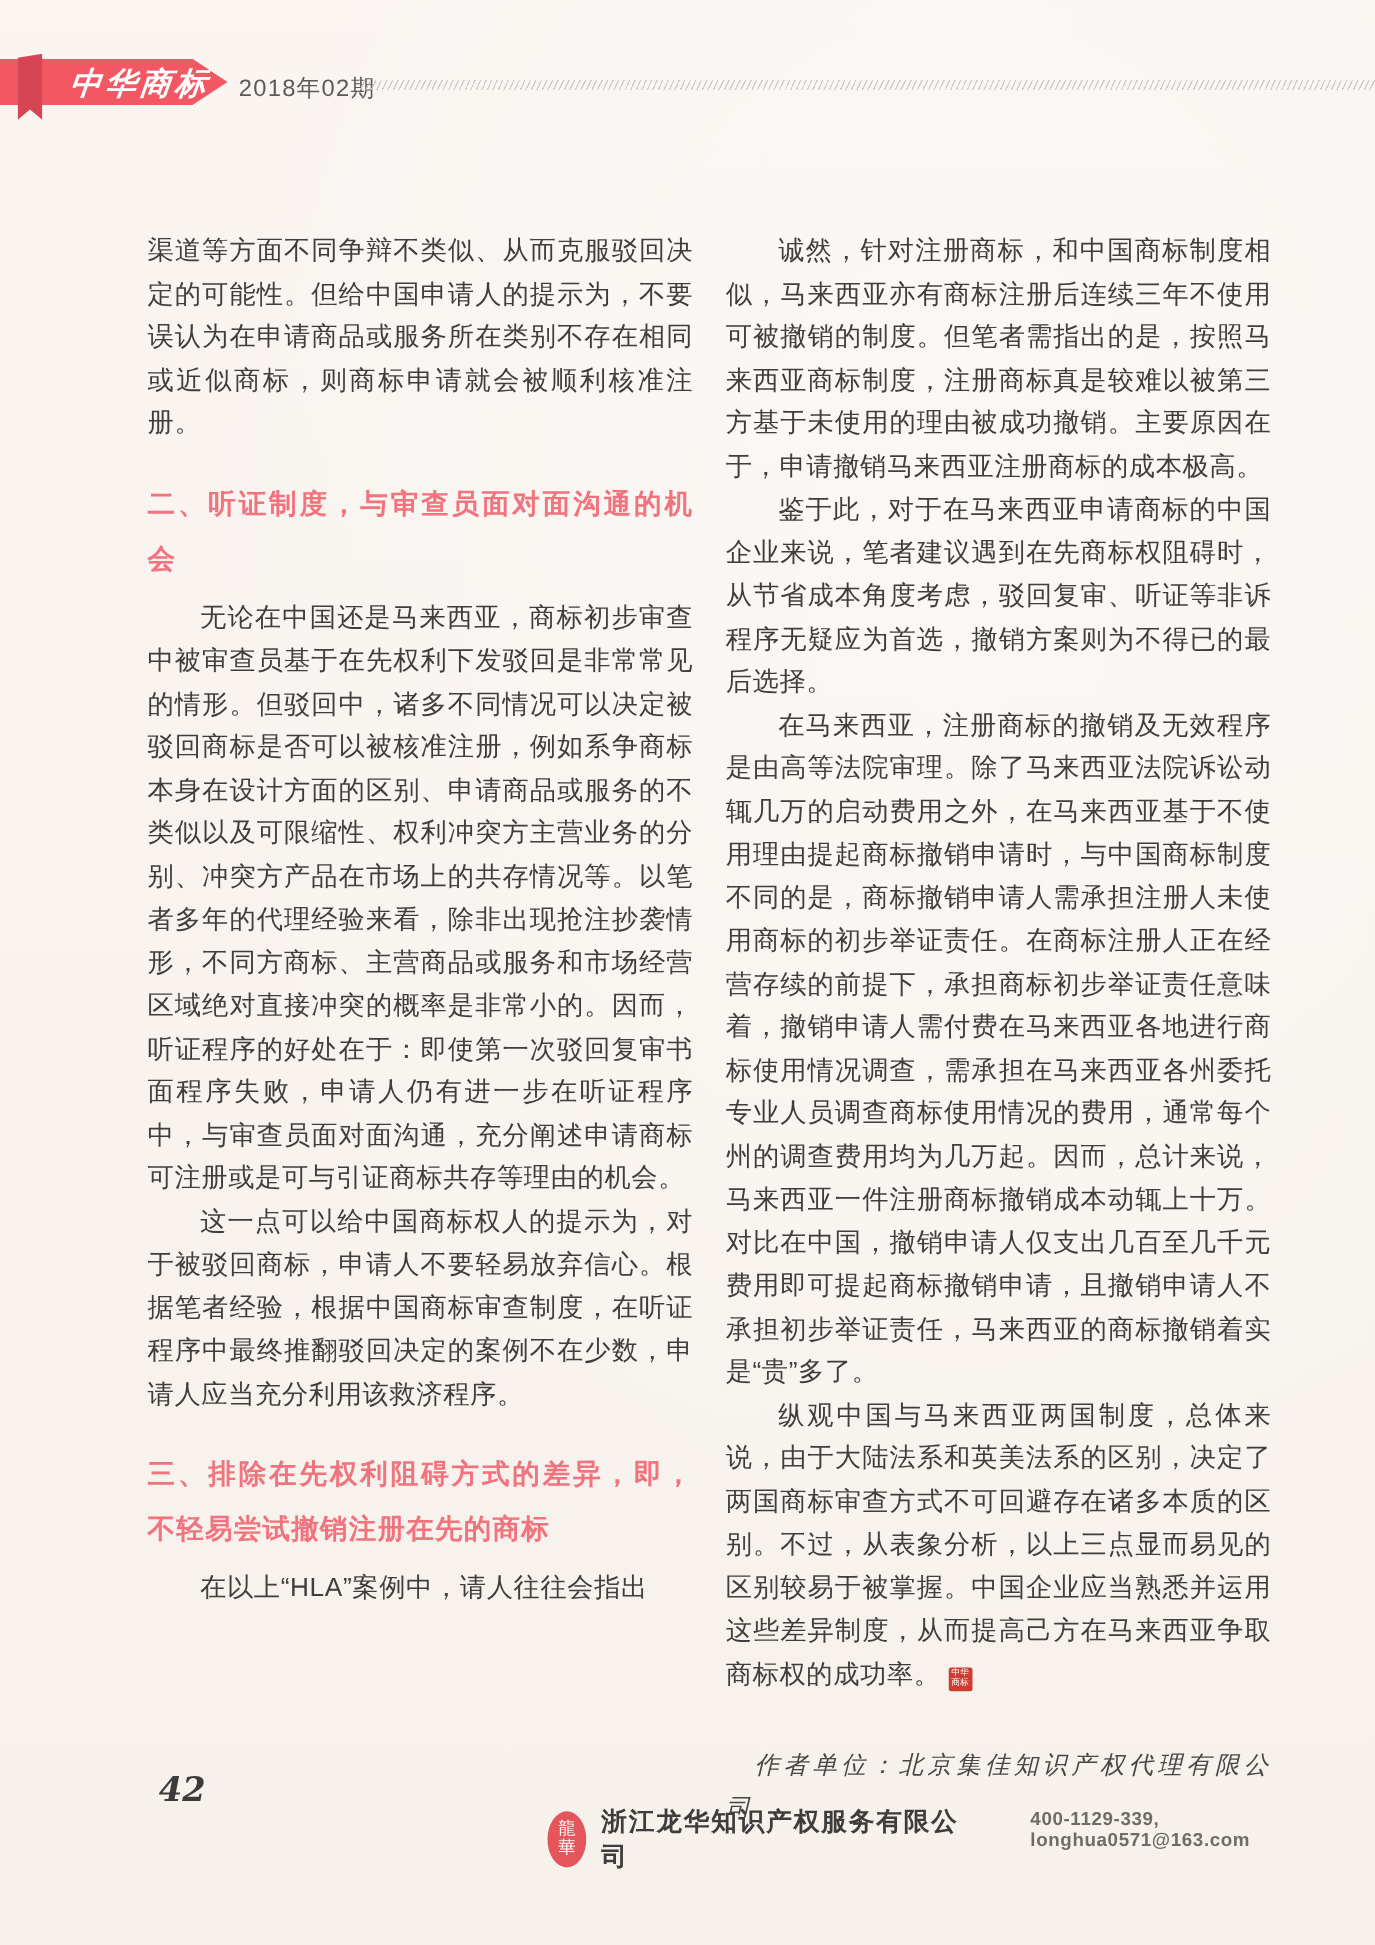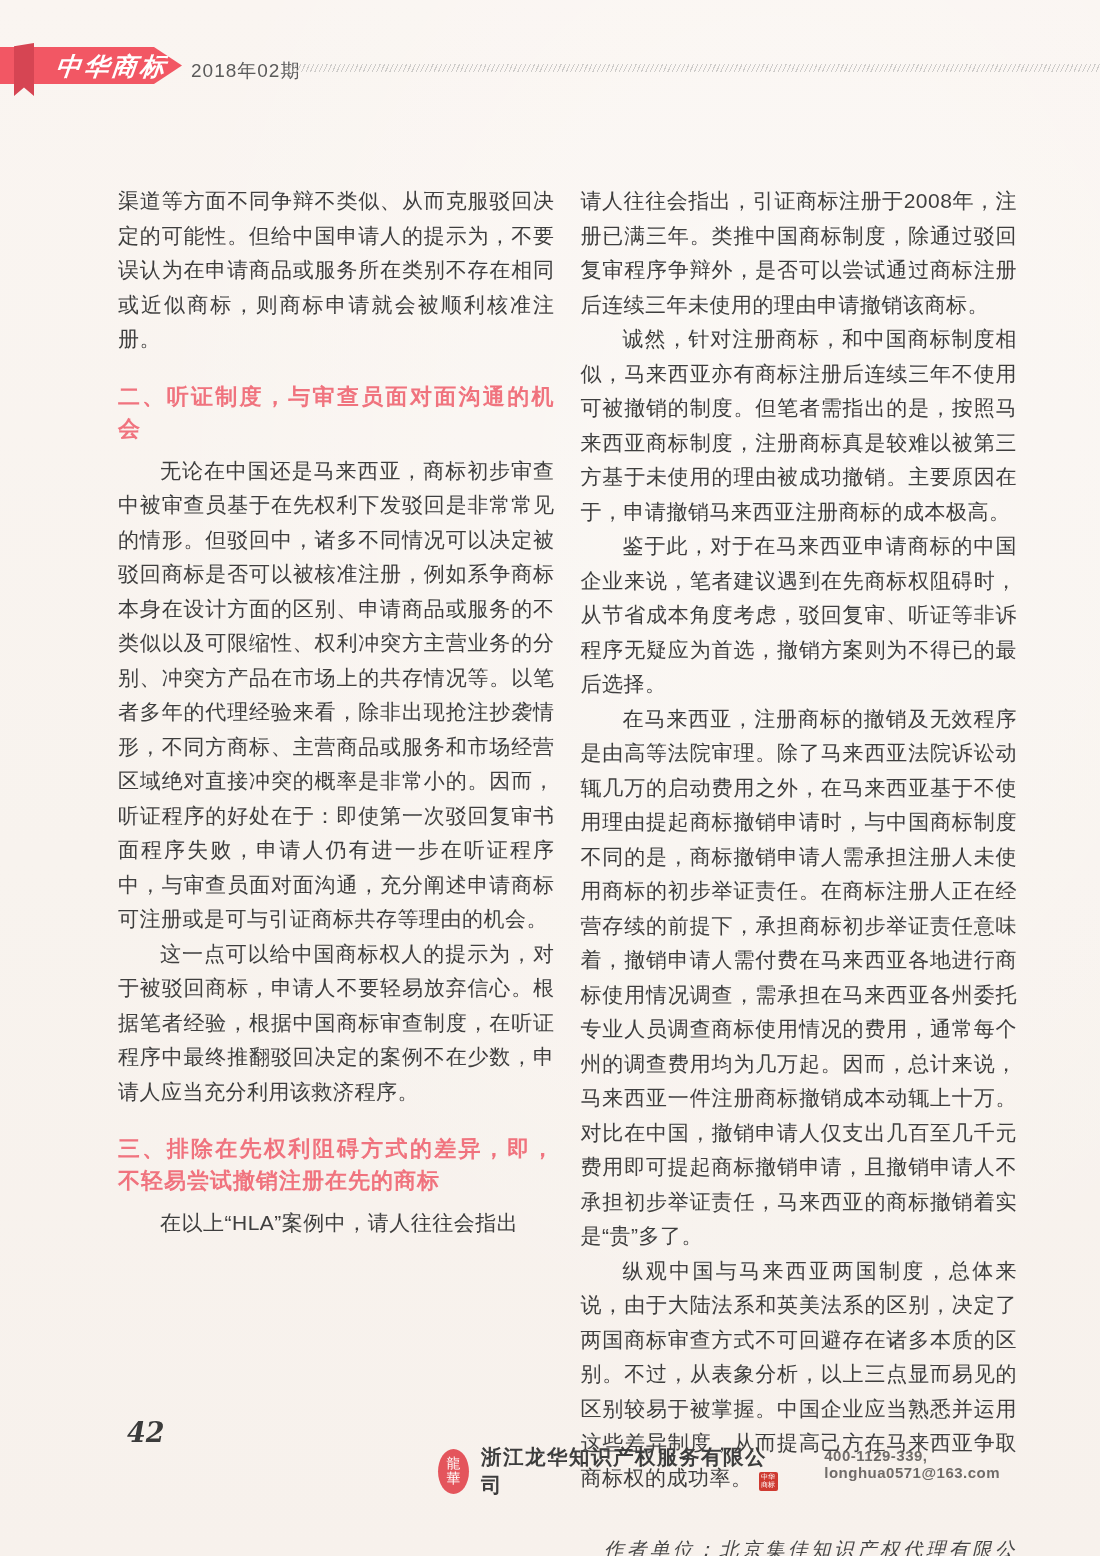--- a/index.html
+++ b/index.html
@@ -62,21 +62,21 @@
     margin:0;
     font-size:21px; line-height:34.5px;
     text-align:justify;
     color:#3e3e3e;
     letter-spacing:.5px;
   }
   .col p.indent { text-indent:2em; }
   .col h3 {
     margin:24px 0 9px 0;
     font-size:22px; font-weight:600;
-    line-height:32px;
+    line-height:44px;
     color:#f0737e;
     letter-spacing:1px;
     text-align:justify;
   }
   .end-seal {
     display:inline-block; vertical-align:-2px;
     width:19px; height:19px; margin-left:6px;
     background:#cf3a31; border-radius:2px;
     color:#fff; font-size:7px; line-height:8px;
     text-align:center; letter-spacing:0;
@@ -139,21 +139,20 @@
   <div class="columns">
     <div class="col">
         <p>渠道等方面不同争辩不类似、从而克服驳回决定的可能性。但给中国申请人的提示为，不要误认为在申请商品或服务所在类别不存在相同或近似商标，则商标申请就会被顺利核准注册。</p>
         <h3>二、听证制度，与审查员面对面沟通的机会</h3>
         <p class="indent">无论在中国还是马来西亚，商标初步审查中被审查员基于在先权利下发驳回是非常常见的情形。但驳回中，诸多不同情况可以决定被驳回商标是否可以被核准注册，例如系争商标本身在设计方面的区别、申请商品或服务的不类似以及可限缩性、权利冲突方主营业务的分别、冲突方产品在市场上的共存情况等。以笔者多年的代理经验来看，除非出现抢注抄袭情形，不同方商标、主营商品或服务和市场经营区域绝对直接冲突的概率是非常小的。因而，听证程序的好处在于：即使第一次驳回复审书面程序失败，申请人仍有进一步在听证程序中，与审查员面对面沟通，充分阐述申请商标可注册或是可与引证商标共存等理由的机会。</p>
         <p class="indent">这一点可以给中国商标权人的提示为，对于被驳回商标，申请人不要轻易放弃信心。根据笔者经验，根据中国商标审查制度，在听证程序中最终推翻驳回决定的案例不在少数，申请人应当充分利用该救济程序。</p>
         <h3>三、排除在先权利阻碍方式的差异，即，不轻易尝试撤销注册在先的商标</h3>
         <p class="indent">在以上“HLA”案例中，请人往往会指出</p>
       </div>
     <div class="col">
-        <p>请人往往会指出，引证商标注册于2008年，注册已满三年。类推中国商标制度，除通过驳回复审程序争辩外，是否可以尝试通过商标注册后连续三年未使用的理由申请撤销该商标。</p>
         <p class="indent">诚然，针对注册商标，和中国商标制度相似，马来西亚亦有商标注册后连续三年不使用可被撤销的制度。但笔者需指出的是，按照马来西亚商标制度，注册商标真是较难以被第三方基于未使用的理由被成功撤销。主要原因在于，申请撤销马来西亚注册商标的成本极高。</p>
         <p class="indent">鉴于此，对于在马来西亚申请商标的中国企业来说，笔者建议遇到在先商标权阻碍时，从节省成本角度考虑，驳回复审、听证等非诉程序无疑应为首选，撤销方案则为不得已的最后选择。</p>
         <p class="indent">在马来西亚，注册商标的撤销及无效程序是由高等法院审理。除了马来西亚法院诉讼动辄几万的启动费用之外，在马来西亚基于不使用理由提起商标撤销申请时，与中国商标制度不同的是，商标撤销申请人需承担注册人未使用商标的初步举证责任。在商标注册人正在经营存续的前提下，承担商标初步举证责任意味着，撤销申请人需付费在马来西亚各地进行商标使用情况调查，需承担在马来西亚各州委托专业人员调查商标使用情况的费用，通常每个州的调查费用均为几万起。因而，总计来说，马来西亚一件注册商标撤销成本动辄上十万。对比在中国，撤销申请人仅支出几百至几千元费用即可提起商标撤销申请，且撤销申请人不承担初步举证责任，马来西亚的商标撤销着实是“贵”多了。</p>
         <p class="indent">纵观中国与马来西亚两国制度，总体来说，由于大陆法系和英美法系的区别，决定了两国商标审查方式不可回避存在诸多本质的区别。不过，从表象分析，以上三点显而易见的区别较易于被掌握。中国企业应当熟悉并运用这些差异制度，从而提高己方在马来西亚争取商标权的成功率。<span class="end-seal">中华商标</span></p>
         <p class="author-line">作者单位：北京集佳知识产权代理有限公司</p>
       </div>
   </div>
 
   <div class="page-number">42</div>
   <div class="publisher">

